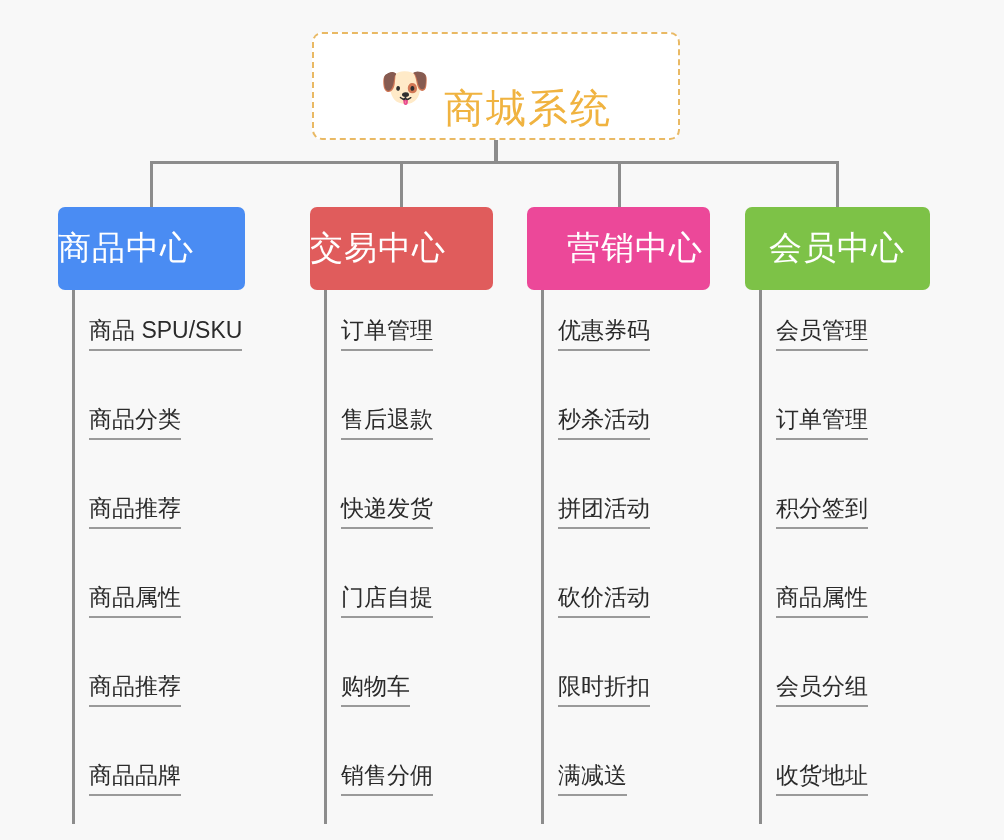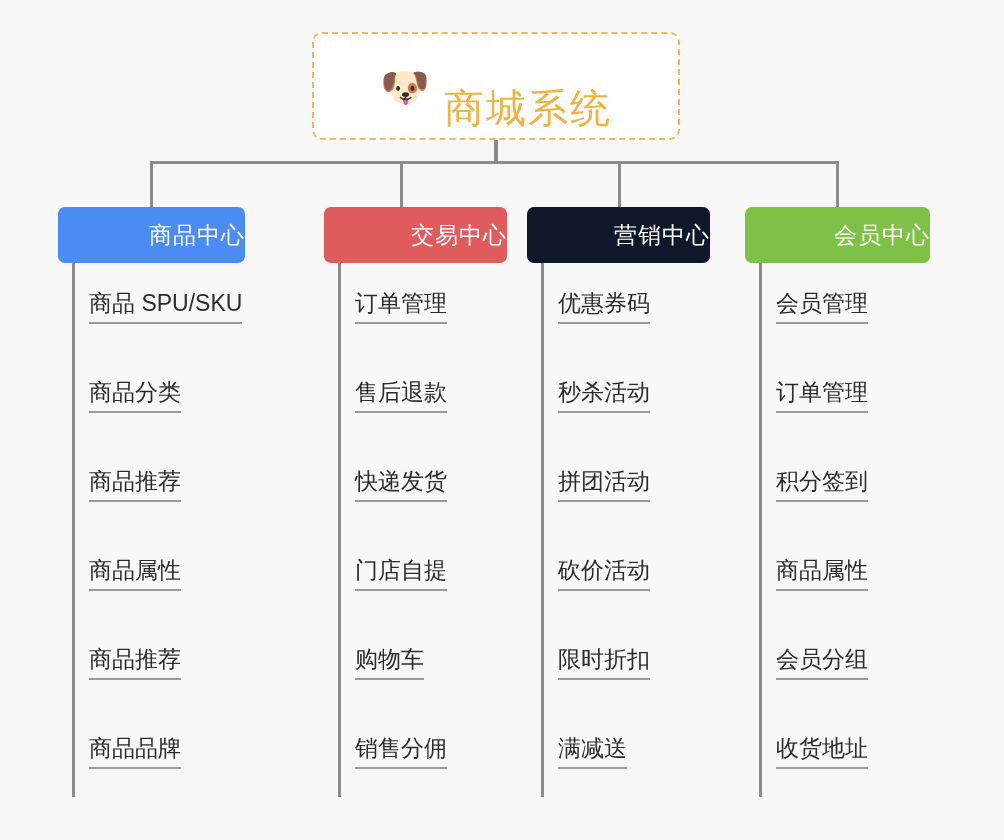--- a/index.html
+++ b/index.html
@@ -60,27 +60,27 @@
   .conn-h { height: 3px; }
 
   
   .column {
     position: absolute;
     top: 207px;
   }
 
   .col-header {
     box-sizing: border-box;
-    height: 56px;
+    height: 83px;
     border-radius: 7px;
     display: flex;
     align-items: center;
-    justify-content: flex-end;
+    justify-content: flex-start;
     color: #ffffff;
-    font-size: 23px;
+    font-size: 33px;
     letter-spacing: 1px;
     white-space: nowrap;
   }
 
   
   .col-body {
     position: relative;
     margin-top: 0;
     padding-left: 17px;
   }
@@ -145,21 +145,21 @@
       </div>
       <div class="leaf-item">
         <span class="leaf-label">商品推荐</span>
       </div>
       <div class="leaf-item">
         <span class="leaf-label">商品品牌</span>
       </div>
     </div>
   </div>
 
-  <div class="column" style="left:324px; width:183px;">
+  <div class="column" style="left:310px; width:183px;">
     <div class="col-header" style="background:#e05c5c; width:183px;">
       <span>交易中心</span>
     </div>
     <div class="col-body">
       <div class="col-trunk" style="height:534px;"></div>
       <div class="leaf-item">
         <span class="leaf-label">订单管理</span>
       </div>
       <div class="leaf-item">
         <span class="leaf-label">售后退款</span>
@@ -173,21 +173,21 @@
       <div class="leaf-item">
         <span class="leaf-label">购物车</span>
       </div>
       <div class="leaf-item">
         <span class="leaf-label">销售分佣</span>
       </div>
     </div>
   </div>
 
   <div class="column" style="left:527px; width:183px;">
-    <div class="col-header" style="background:#0f172a; width:183px;">
+    <div class="col-header" style="background:#ec4899; width:183px;padding-left:40px;">
       <span>营销中心</span>
     </div>
     <div class="col-body">
       <div class="col-trunk" style="height:534px;"></div>
       <div class="leaf-item">
         <span class="leaf-label">优惠券码</span>
       </div>
       <div class="leaf-item">
         <span class="leaf-label">秒杀活动</span>
       </div>

